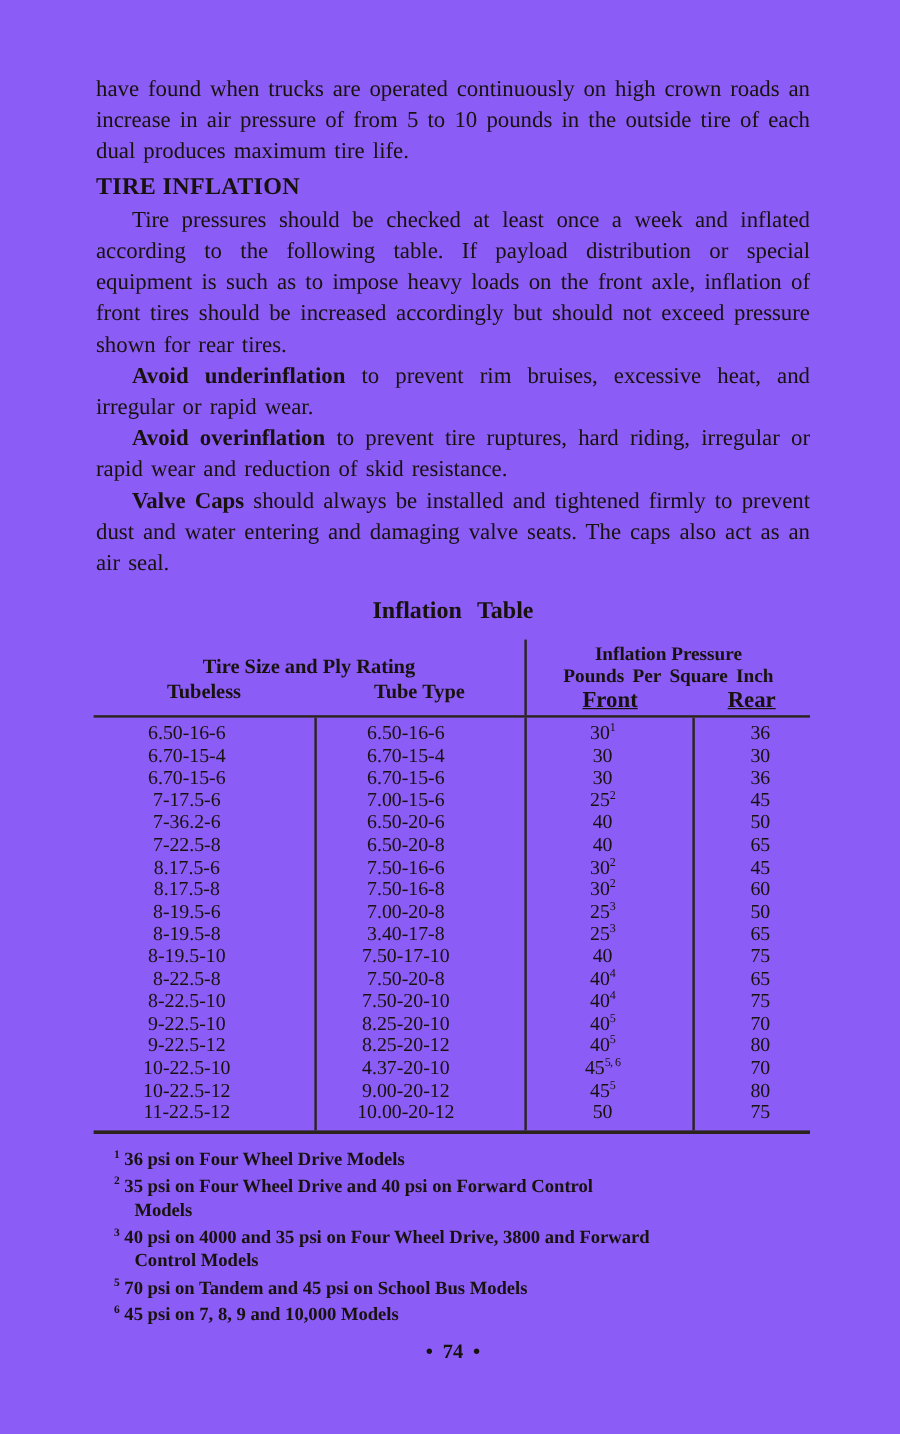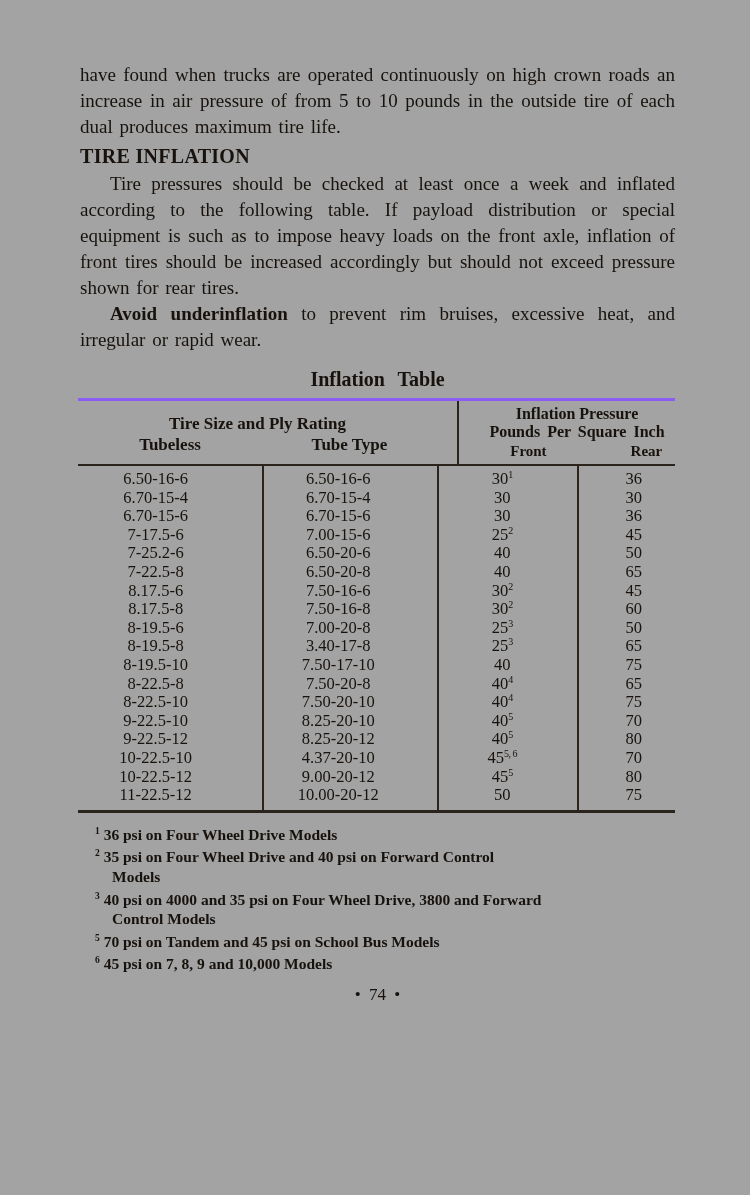--- a/index.html
+++ b/index.html
@@ -1,20 +1,20 @@
 <!DOCTYPE html>
 <html><head>
 <meta charset="utf-8">
 <style>
   html,body { margin:0; padding:0; background:#d8d5cf; }
   .page {
     position:relative;
     width:750px; height:1195px;
     margin:0 auto;
-    background:#a3a3a3;
+    background:#8b5cf6;
     box-sizing:border-box;
     padding:62px 75px 0 80px;
     font-family:"Liberation Serif","DejaVu Serif",serif;
     color:#17120d;
     overflow:hidden;
   }
   .body-p {
     font-size:19px; line-height:26px;
     text-align:justify; margin:0;
     word-spacing:2px;
@@ -25,71 +25,72 @@
     margin:5px 0 3px 0; letter-spacing:0.3px;
   }
   .table-title {
     font-size:20px; font-weight:bold; text-align:center;
     margin:15px 0 7px 0; word-spacing:8px;
   }
   
   .tbl { width:597px; margin-left:-2px; }
   .tbl-head {
     display:flex;
-    border-top:3px solid #8b5cf6;
+    border-top:5px solid #8b5cf6;
     border-bottom:2px solid #2b241d;
     box-sizing:border-box;
-    gap:20px;
   }
   .head-left { width:359px; text-align:center; box-sizing:border-box; }
   .group-label { font-size:17px; font-weight:bold; margin-top:13px; }
   .sub-row { display:flex; font-weight:bold; font-size:17px; margin:1px 0 4px 0; }
   .subc { text-align:center; }
   .w1 { width:184px; } .w2 { width:175px; } .w3 { width:140px; } .w4 { width:98px; }
   .head-right {
     width:238px; box-sizing:border-box;
     border-left:2px solid #2b241d;
     text-align:center; font-weight:bold; padding-top:4px;
   }
   .head-right .l1 { font-size:16px; line-height:18px; }
   .head-right .l2 { font-size:16px; line-height:17px; word-spacing:3px; }
-  .head-right .sub-row2 { display:flex; font-size:15px; line-height:19px; margin:2px 0 3px 0; }
+  .head-right .sub-row2 { display:flex; font-size:19px; line-height:19px; margin:2px 0 3px 0;text-decoration:underline; }
   .tbl-body {
     position:relative;
     border-bottom:3px solid #2b241d;
     padding:4px 0 5px 0;
   }
   .vline { position:absolute; top:0; bottom:0; width:2px; background:#2b241d; }
   .vl1 { left:184px; } .vl2 { left:359px; } .vl3 { left:499px; }
   .trow { display:flex; height:18.6px; line-height:18.6px; font-size:16.5px;gap:31px; }
   .cell { text-align:center; box-sizing:border-box; }
   .cell sup { font-size:10px; line-height:0; vertical-align:super; letter-spacing:-0.5px; }
   
   .footnotes { margin-top:9px; }
   .fn {
     font-weight:bold; font-size:15.5px; line-height:19.5px;
     margin-left:15px; padding-left:17px; text-indent:-17px;
   }
   .fn sup { font-size:9.5px; vertical-align:super; }
-  .pageno { text-align:center; font-weight:normal; font-size:17px; margin-top:11px; word-spacing:4px; }
+  .pageno { text-align:center; font-weight:bold; font-size:17px; margin-top:11px; word-spacing:4px; }
 </style>
 </head>
 <body>
 
 <div class="page">
 
   <p class="body-p">have found when trucks are operated continuously on high crown roads an increase in air pressure of from 5 to 10 pounds in the outside tire of each dual produces maximum tire life.</p>
 
   <div class="section-heading">TIRE INFLATION</div>
 
   <p class="body-p indent">Tire pressures should be checked at least once a week and inflated according to the following table. If payload distribution or special equipment is such as to impose heavy loads on the front axle, inflation of front tires should be increased accordingly but should not exceed pressure shown for rear tires.</p>
 
   <p class="body-p indent"><b>Avoid underinflation</b><span> to prevent rim bruises, excessive heat, and irregular or rapid wear.</span></p>
 
-
+  <p class="body-p indent"><b>Avoid overinflation</b><span> to prevent tire ruptures, hard riding, irregular or rapid wear and reduction of skid resistance.</span></p>
+
+  <p class="body-p indent"><b>Valve Caps</b><span> should always be installed and tightened firmly to prevent dust and water entering and damaging valve seats. The caps also act as an air seal.</span></p>
 
   <div class="table-title">Inflation Table</div>
 
   <div class="tbl">
     <div class="tbl-head">
       <div class="head-left">
         <div class="group-label">Tire Size and Ply Rating</div>
         <div class="sub-row">
           <div class="subc w1">Tubeless</div>
           <div class="subc w2">Tube Type</div>
@@ -126,21 +127,21 @@
           <div class="cell w3">30</div>
           <div class="cell w4">36</div>
         </div>
         <div class="trow">
           <div class="cell w1">7-17.5-6</div>
           <div class="cell w2">7.00-15-6</div>
           <div class="cell w3">25<sup>2</sup></div>
           <div class="cell w4">45</div>
         </div>
         <div class="trow">
-          <div class="cell w1">7-25.2-6</div>
+          <div class="cell w1">7-36.2-6</div>
           <div class="cell w2">6.50-20-6</div>
           <div class="cell w3">40</div>
           <div class="cell w4">50</div>
         </div>
         <div class="trow">
           <div class="cell w1">7-22.5-8</div>
           <div class="cell w2">6.50-20-8</div>
           <div class="cell w3">40</div>
           <div class="cell w4">65</div>
         </div>

